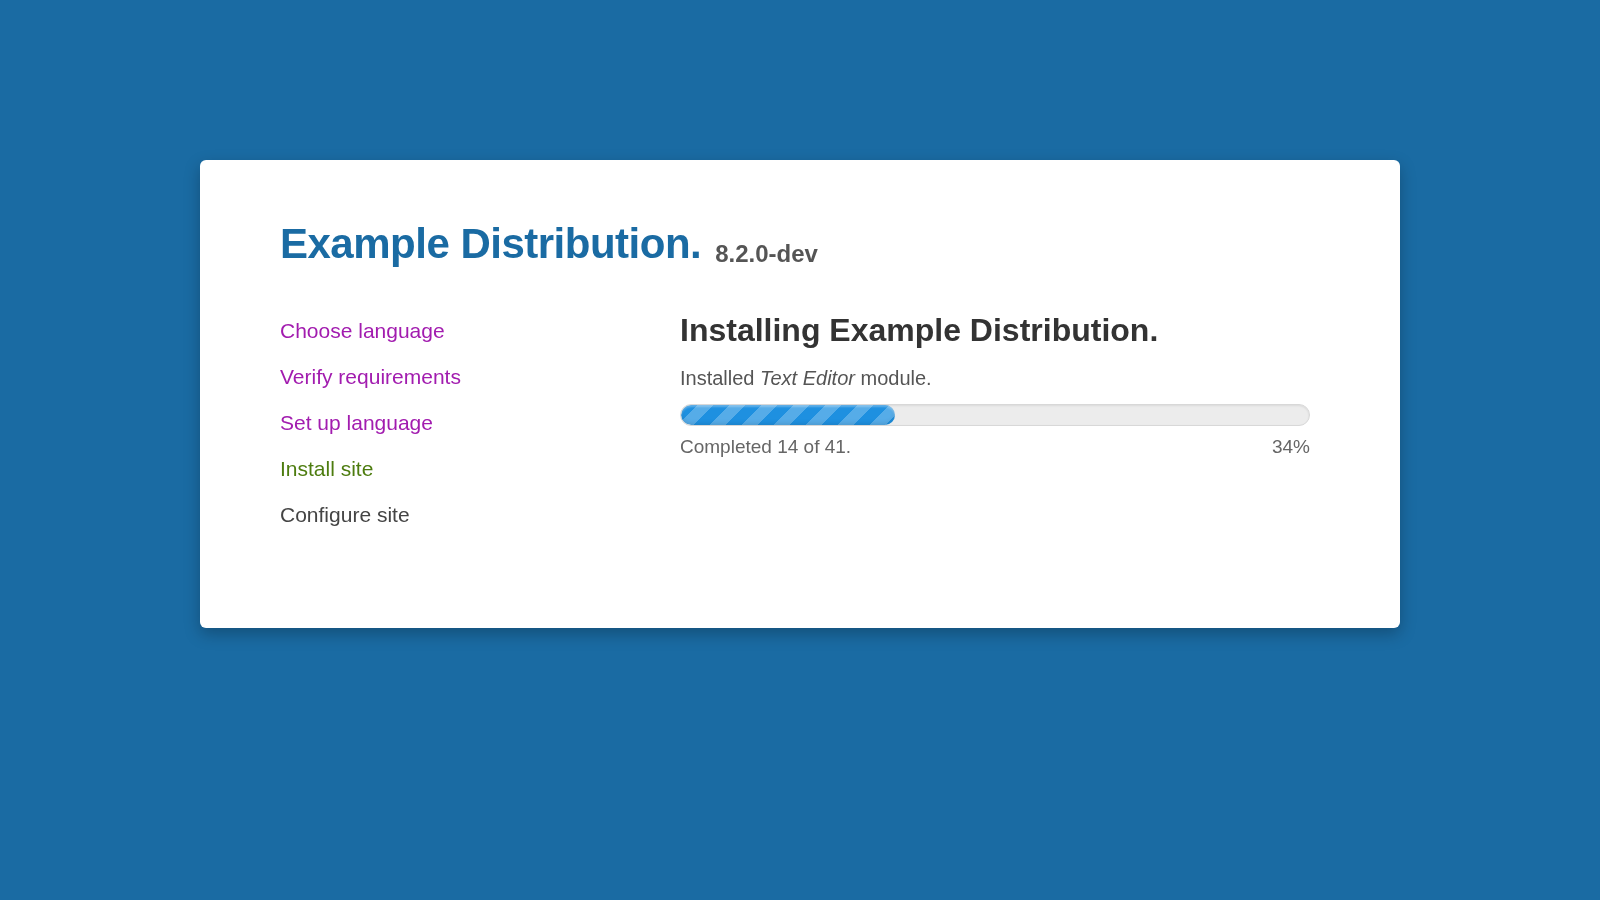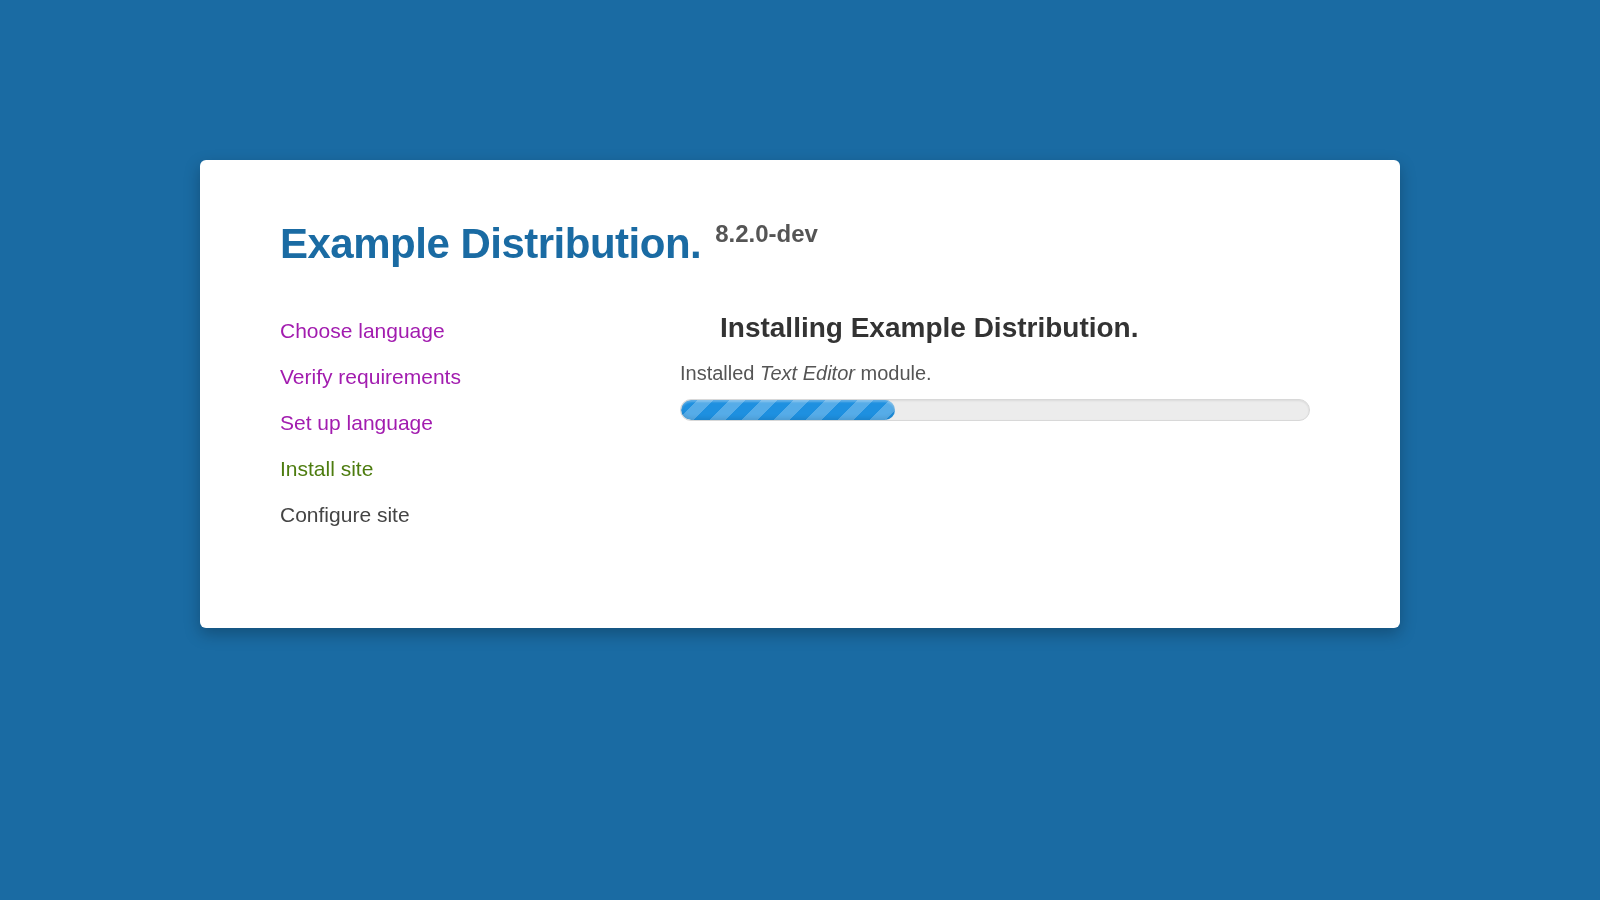--- a/index.html
+++ b/index.html
@@ -21,21 +21,21 @@
       background: #fff;
       width: 1200px;
       border-radius: 6px;
       box-shadow: 0 6px 16px rgba(0,0,0,0.25);
       padding: 60px 80px 90px 80px;
       position: relative;
       overflow: visible;
     }
     .header {
       display: flex;
-      align-items: flex-start;
+      align-items: flex-end;
       gap: 14px;
       margin-bottom: 40px;
     }
     .title {
       font-size: 42px;
       font-weight: 700;
       color: #1a6ba3;
       letter-spacing: -0.5px;
     }
     .version {
@@ -90,25 +90,24 @@
     }
     .step-wrap {
       position: relative;
       z-index: 1;
     }
     .main {
       flex: 1;
       padding-top: 4px;
     }
     .main-heading {
-      font-size: 28px;
+      font-size: 32px;
       font-weight: 700;
       color: #333;
       margin-bottom: 18px;
-      margin-left: 40px;
     }
     .status-line {
       font-size: 20px;
       color: #555;
       margin-bottom: 14px;
     }
     .status-line .italic {
       font-style: italic;
     }
     .progress-track {
@@ -178,17 +177,21 @@
     </div>
 
     <div class="main">
       <div class="main-heading">Installing Example Distribution.</div>
       <div class="status-line">
         <span>Installed </span><span class="italic">Text Editor</span><span> module.</span>
       </div>
       <div class="progress-track">
         <div class="progress-fill" style="width:34%"></div>
       </div>
+      <div class="progress-meta">
+        <span>Completed 14 of 41.</span>
+        <span>34%</span>
+      </div>
     </div>
 
   </div>
 
 </div>
 
 </body></html>

